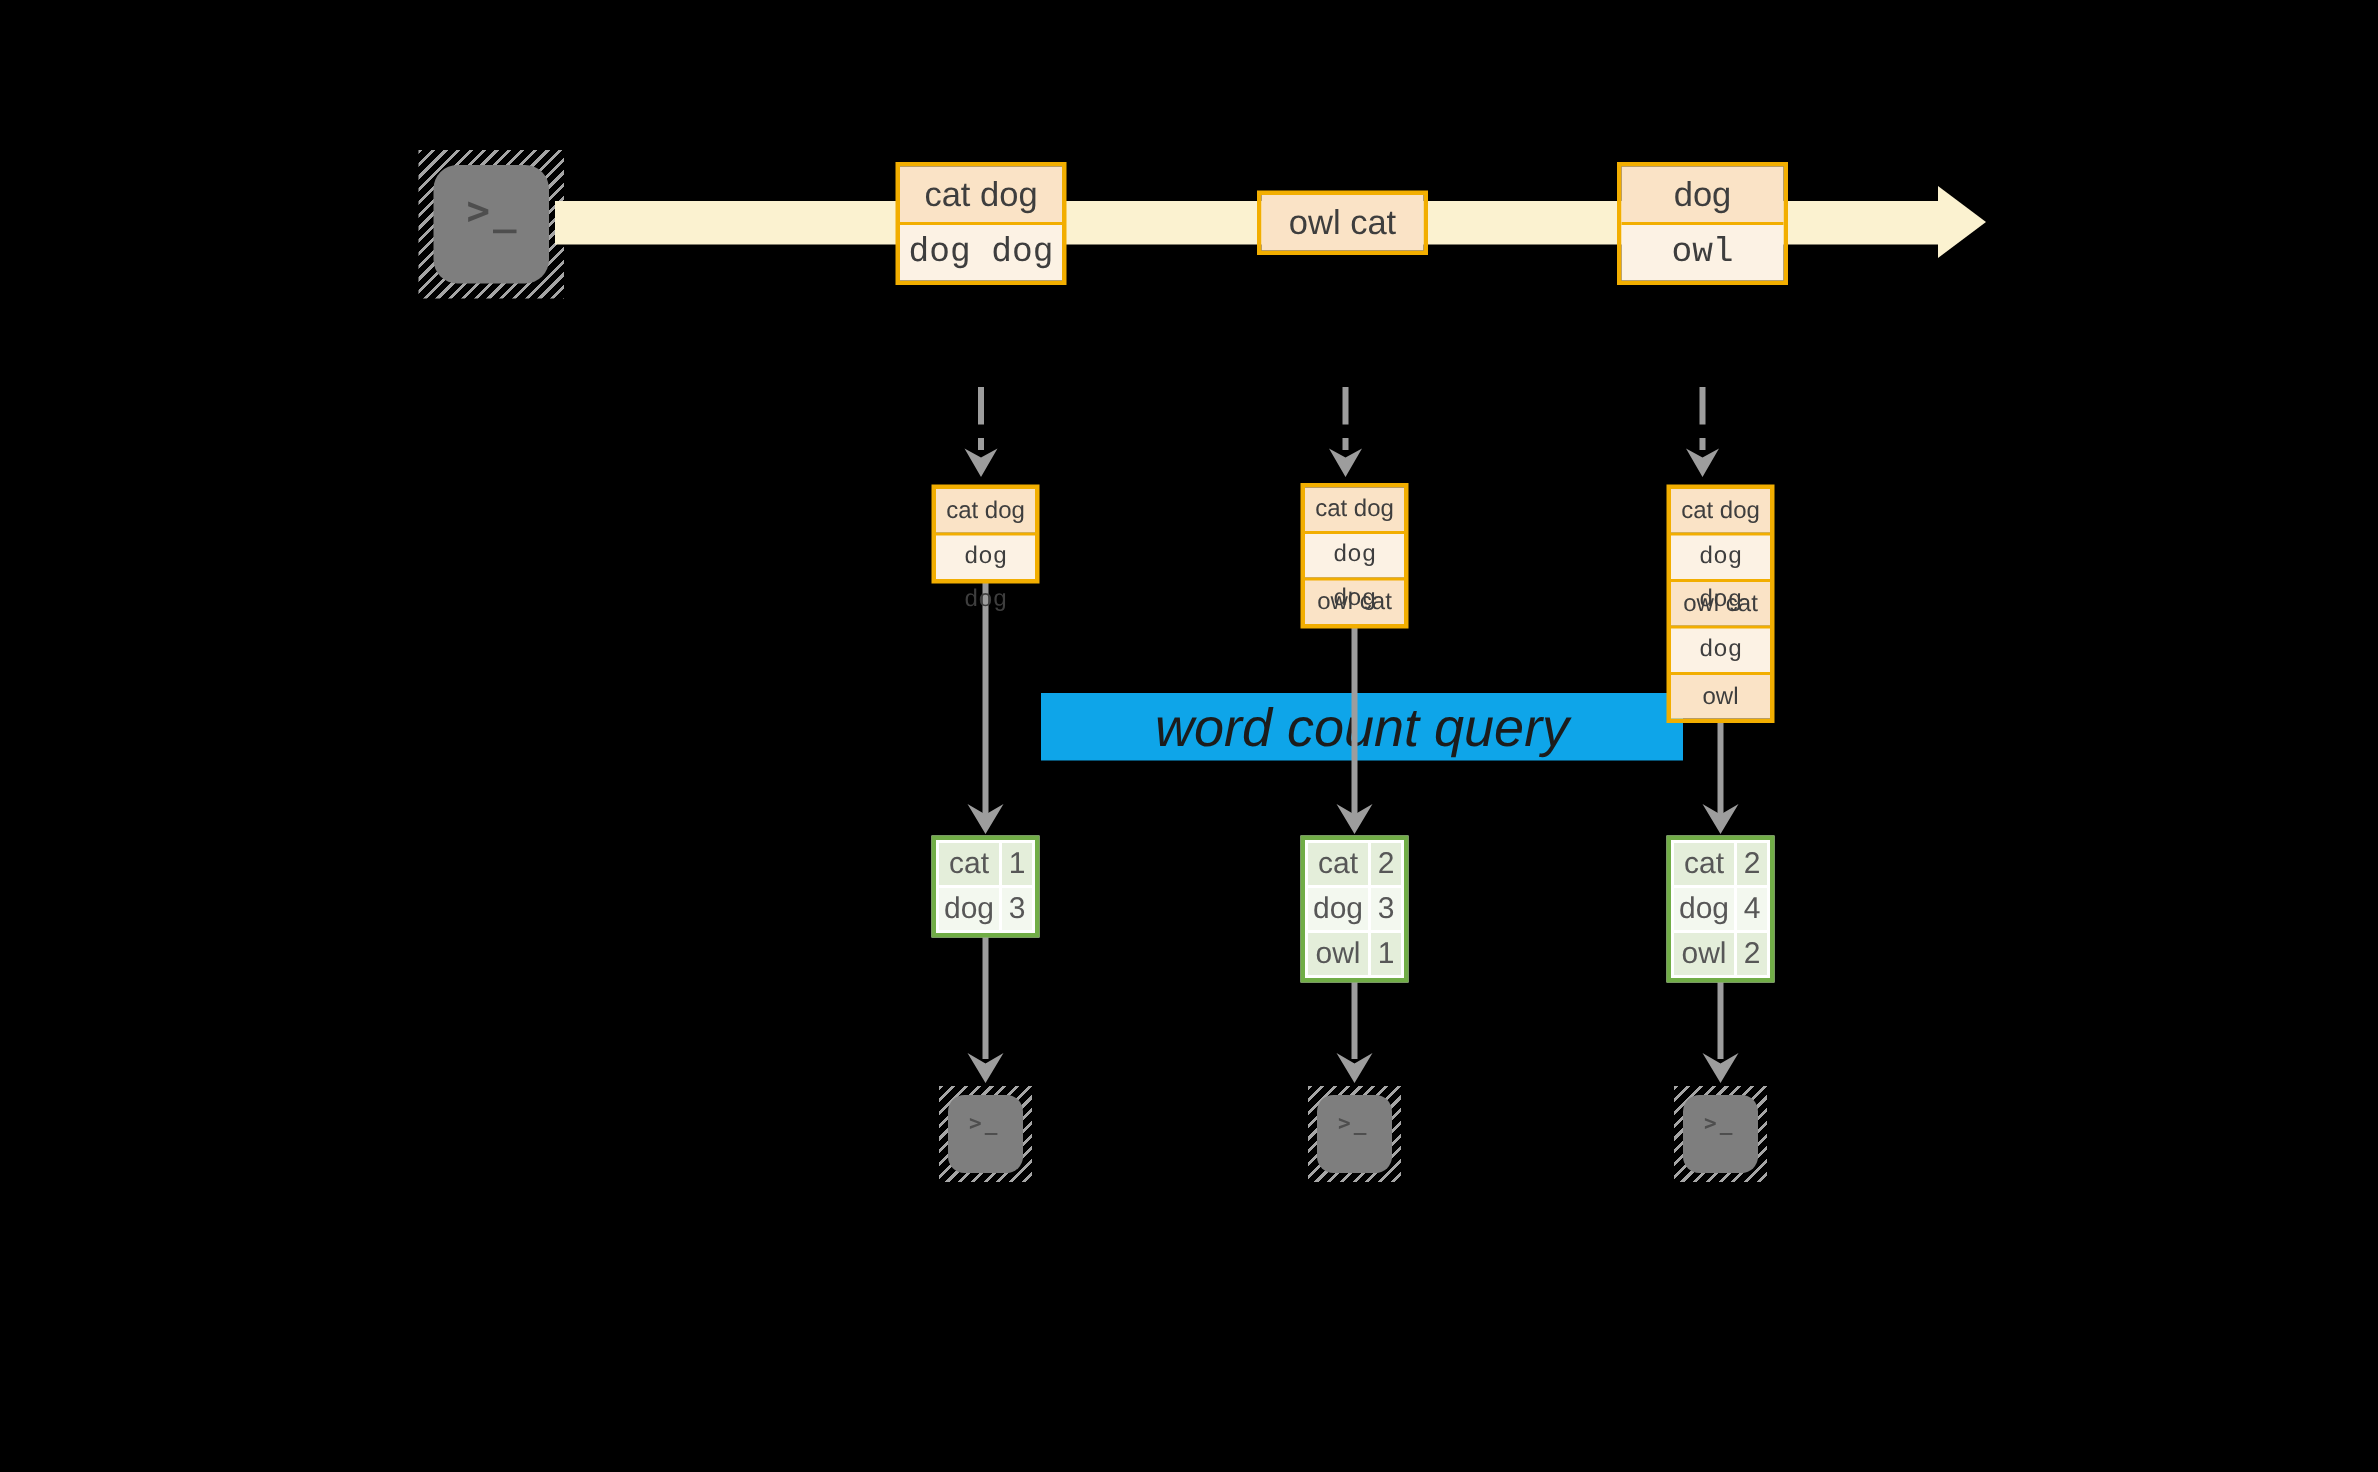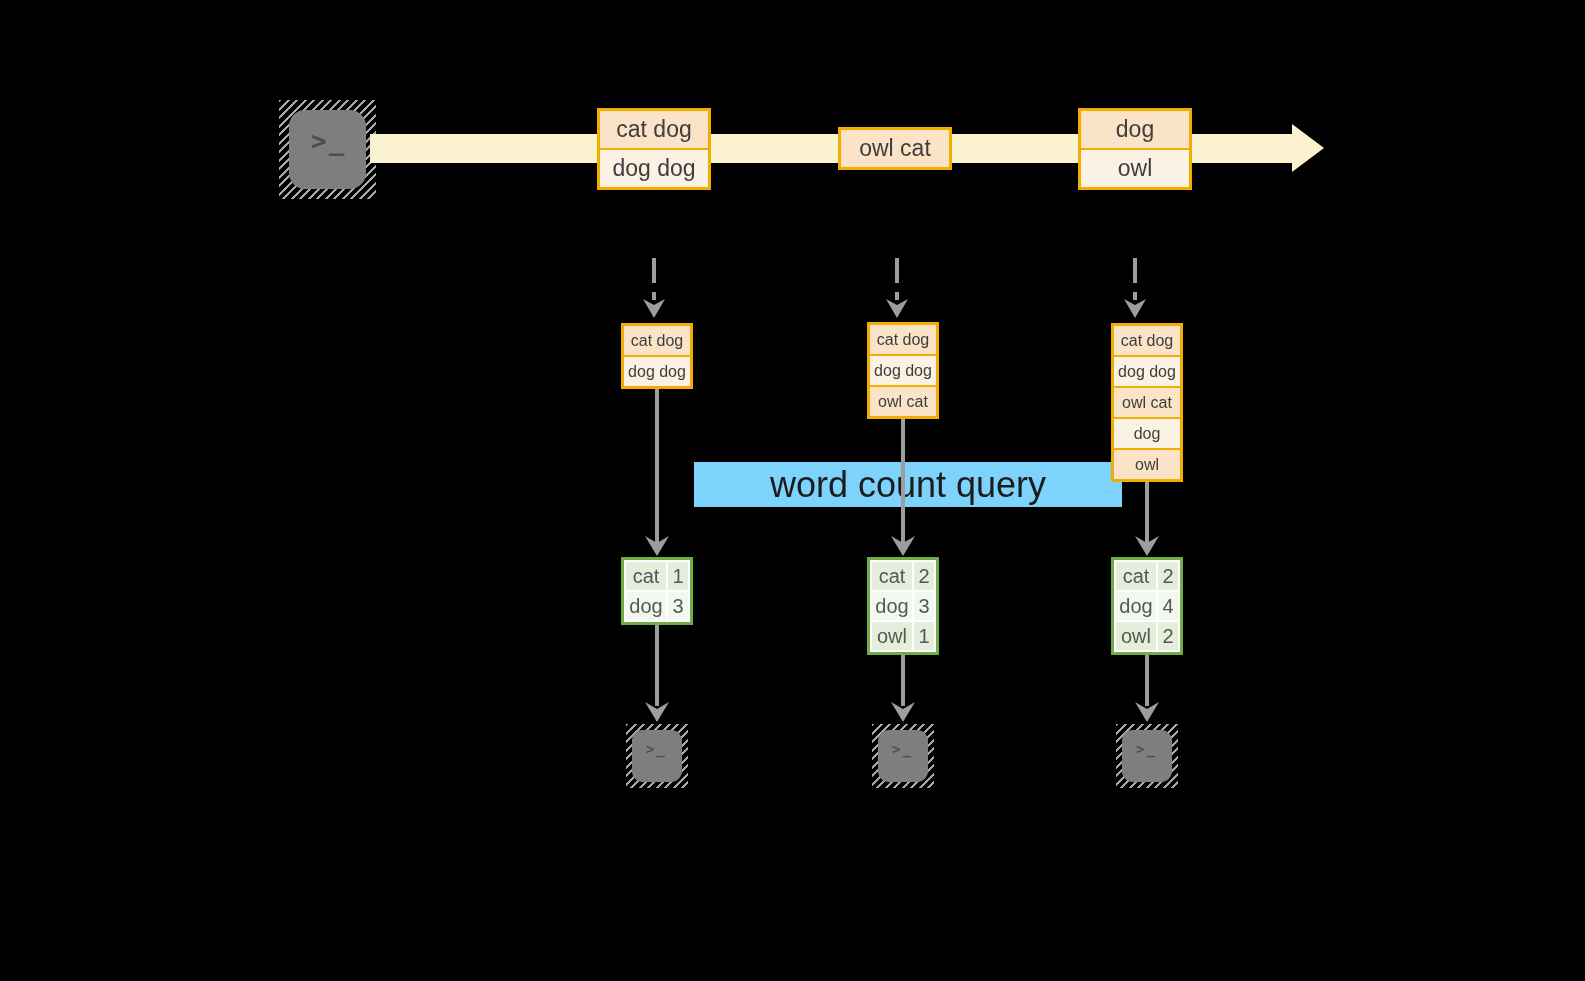--- a/index.html
+++ b/index.html
@@ -21,24 +21,24 @@
   .stream-band { position: absolute; left: 370px; top: 134px; width: 922px; height: 29px; background: #fbf2d0; z-index: 1; }
   .stream-arrowhead { position: absolute; left: 1292px; top: 124px; width: 0; height: 0; z-index: 1;
     border-left: 32px solid #fbf2d0; border-top: 24px solid transparent; border-bottom: 24px solid transparent; }
   
   .orec { position: absolute; border: 3px solid #f2ae00; z-index: 3; }
   .orec .cell { width: 108px; text-align: center; color: #3e3e3e; }
   .orec .cell + .cell { border-top: 2px solid #f2ae00; }
   .orec.big .cell { height: 37px; line-height: 37px; font-size: 23px; }
   .orec.small .cell { width: 66px; height: 29px; line-height: 29px; font-size: 16px; }
   .fill-a { background: #fae3c6; }
-  .fill-b { background: #fcf2e4; }
+  .fill-b { background: #fcf2e4; font-family: Liberation Mono, monospace; }
   
   .query-band { position: absolute; left: 694px; top: 462px; width: 428px; height: 45px;
-    background: #7dd3fc; z-index: 1; text-align: center; }
+    background: #0ea5e9; z-index: 1; text-align: center; font-style: italic; }
   .query-band span { font-size: 36px; line-height: 46px; color: #1c1c1c; }
   
   .gtable { position: absolute; border: 3px solid #71ad47; background: #ffffff; padding: 2px; z-index: 3; }
   .grow { display: flex; gap: 2px; margin-top: 2px; }
   .grow:first-child { margin-top: 0; }
   .gkey, .gval { height: 28px; line-height: 28px; font-size: 20px; color: #575757; text-align: center; }
   .gkey { width: 40px; }
   .gval { width: 20px; }
   .row-a .gkey, .row-a .gval { background: #e4eeda; }
   .row-b .gkey, .row-b .gval { background: #f3f8ef; }

